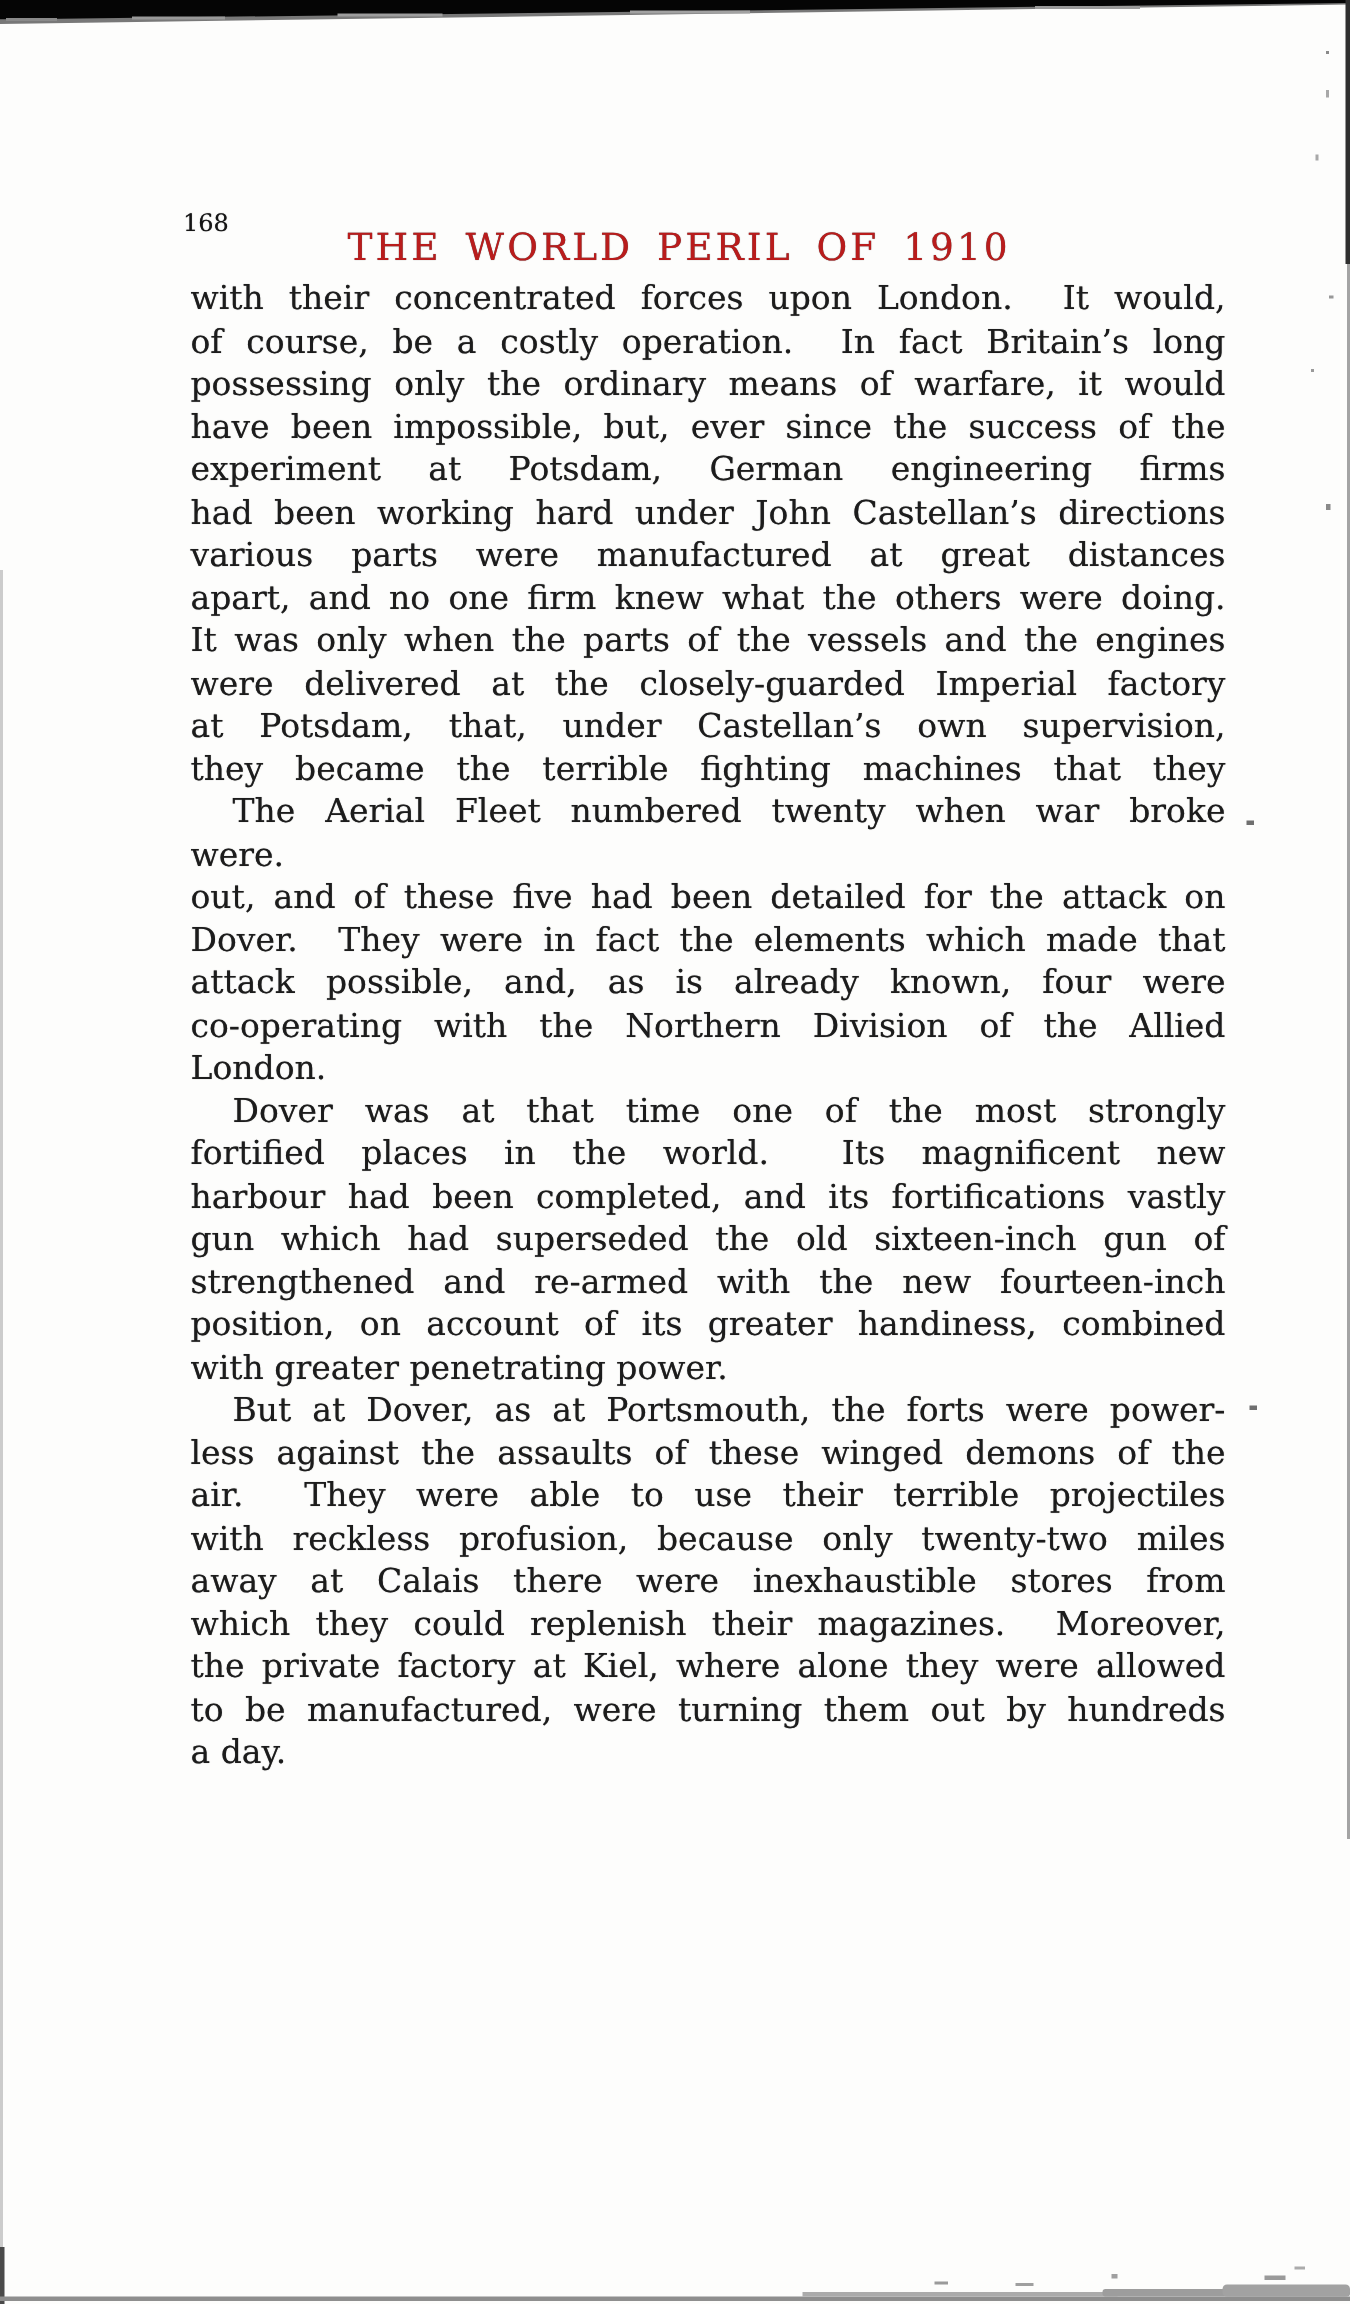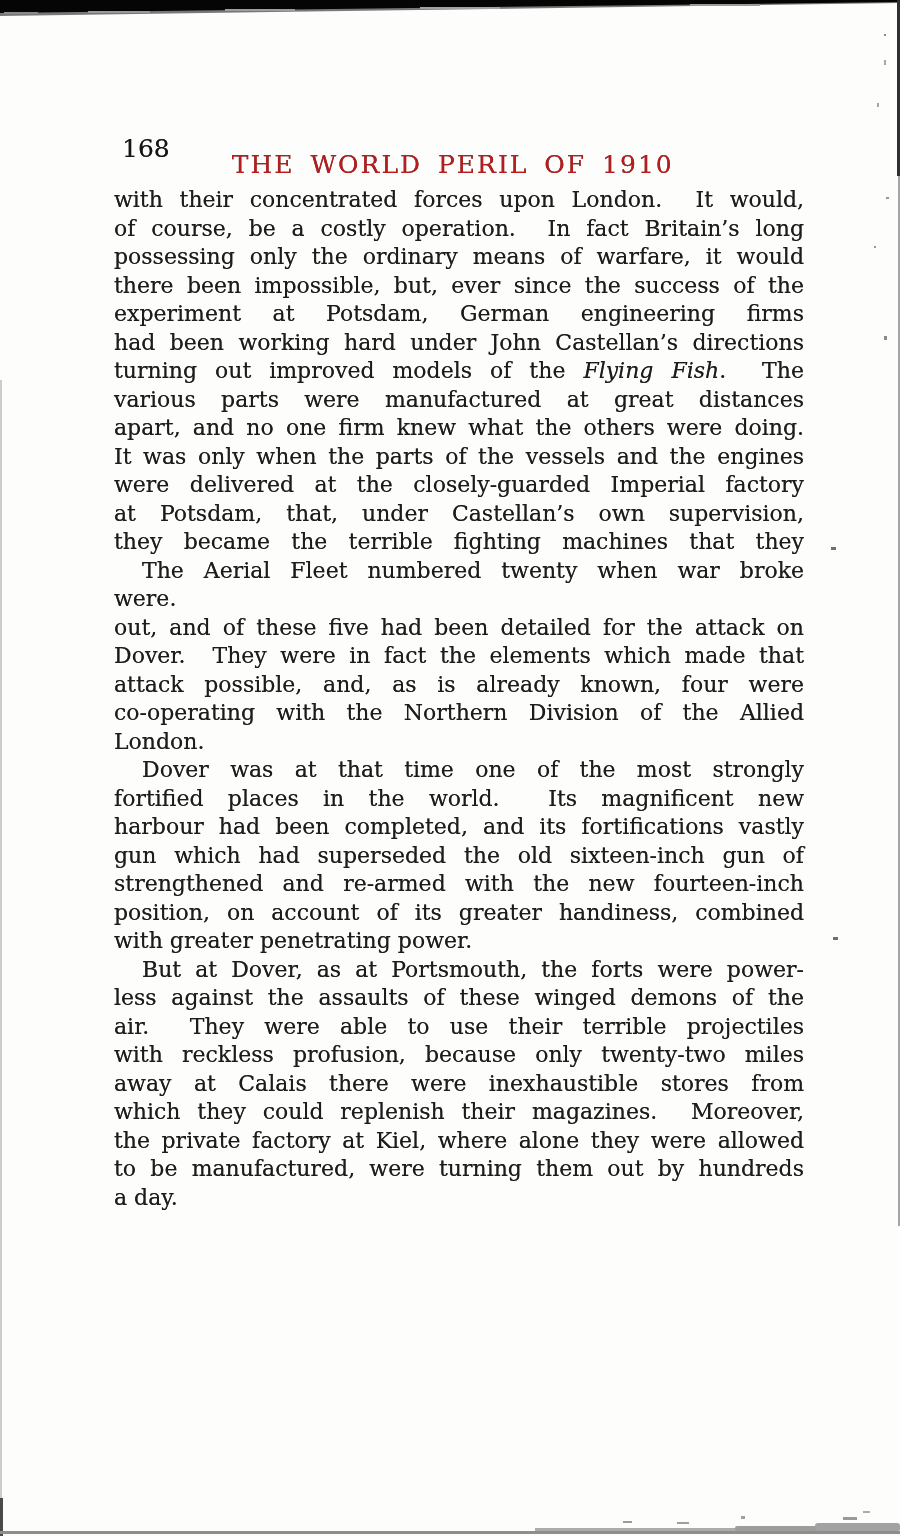--- a/index.html
+++ b/index.html
@@ -31,35 +31,35 @@
   .bottom-line      { left:0;  top:1531px; width:100%;  height:3px;    background:#8e8e8e; }
   .blob1 { left:535px; top:1528px; width:210px; height:3px; background:#ababab; }
   .blob2 { left:735px; top:1526px; width:165px; height:5px; background:#9d9d9d; border-radius:2px; }
   .blob3 { left:815px; top:1523px; width:85px;  height:8px; background:#a2a2a2; border-radius:3px; }
   .speck { position:absolute; background:#8a8a8a; }
 
   
   .header { position:absolute; left:121px; top:132px; width:690px; height:36px; }
   .page-number {
     position:absolute; left:1px; top:2px;
-    font-size:25px; line-height:30px; color:#161616;
+    font-size:16px; line-height:30px; color:#161616;
     font-variant-numeric:oldstyle-nums;
     text-shadow:0 0 0.5px rgba(20,20,20,.75);
   }
   .running-title {
     position:absolute; left:50%; top:18px;
     transform:translateX(-53%);
     white-space:nowrap;
     font-size:25px; line-height:30px; color:#b91c1c;
     letter-spacing:2px; word-spacing:6px;
     font-variant-numeric:oldstyle-nums;
     text-shadow:0 0 0.5px rgba(20,20,20,.75);
   }
 
-  .text-block { position:absolute; left:114px; top:186px; width:690px; }
+  .text-block { position:absolute; left:127px; top:186px; width:690px; }
   .line {
     font-size:22px; line-height:28.5px; height:28.5px;
     color:var(--ink,#1c1c1c);
     text-align:justify; text-align-last:justify;
     text-shadow:0 0 0.5px rgba(25,25,25,.7);
     overflow:visible; white-space:normal;
   }
   .line.last   { text-align-last:left; }
   .line.indent { text-indent:28px; }
   .it { font-style:italic; }
@@ -101,24 +101,23 @@
 
   <div class="header">
     <span class="page-number">168</span>
     <span class="running-title">THE WORLD PERIL OF 1910</span>
   </div>
 
   <div class="text-block">
       <div class="line"><span>with their concentrated forces upon London.&nbsp; It would,</span></div>
       <div class="line"><span>of course, be a costly operation.&nbsp; In fact Britain’s long</span></div>
       <div class="line"><span>possessing only the ordinary means of warfare, it would</span></div>
-      <div class="line"><span>there been impossible, but, ever since the success of the</span></div>
+      <div class="line"><span>have been impossible, but, ever since the success of the</span></div>
       <div class="line"><span>experiment at Potsdam, German engineering firms</span></div>
       <div class="line"><span>had been working hard under John Castellan’s directions</span></div>
-      <div class="line"><span>turning out improved models of the </span><span class="it">Flying Fish</span><span>.&nbsp; The</span></div>
       <div class="line"><span>various parts were manufactured at great distances</span></div>
       <div class="line"><span>apart, and no one firm knew what the others were doing.</span></div>
       <div class="line"><span>It was only when the parts of the vessels and the engines</span></div>
       <div class="line"><span>were delivered at the closely-guarded Imperial factory</span></div>
       <div class="line"><span>at Potsdam, that, under Castellan’s own supervision,</span></div>
       <div class="line"><span>they became the terrible fighting machines that they</span></div>
       <div class="line indent"><span>The Aerial Fleet numbered twenty when war broke</span></div>
       <div class="line last"><span>were.</span></div>
       <div class="line"><span>out, and of these five had been detailed for the attack on</span></div>
       <div class="line"><span>Dover.&nbsp; They were in fact the elements which made that</span></div>

